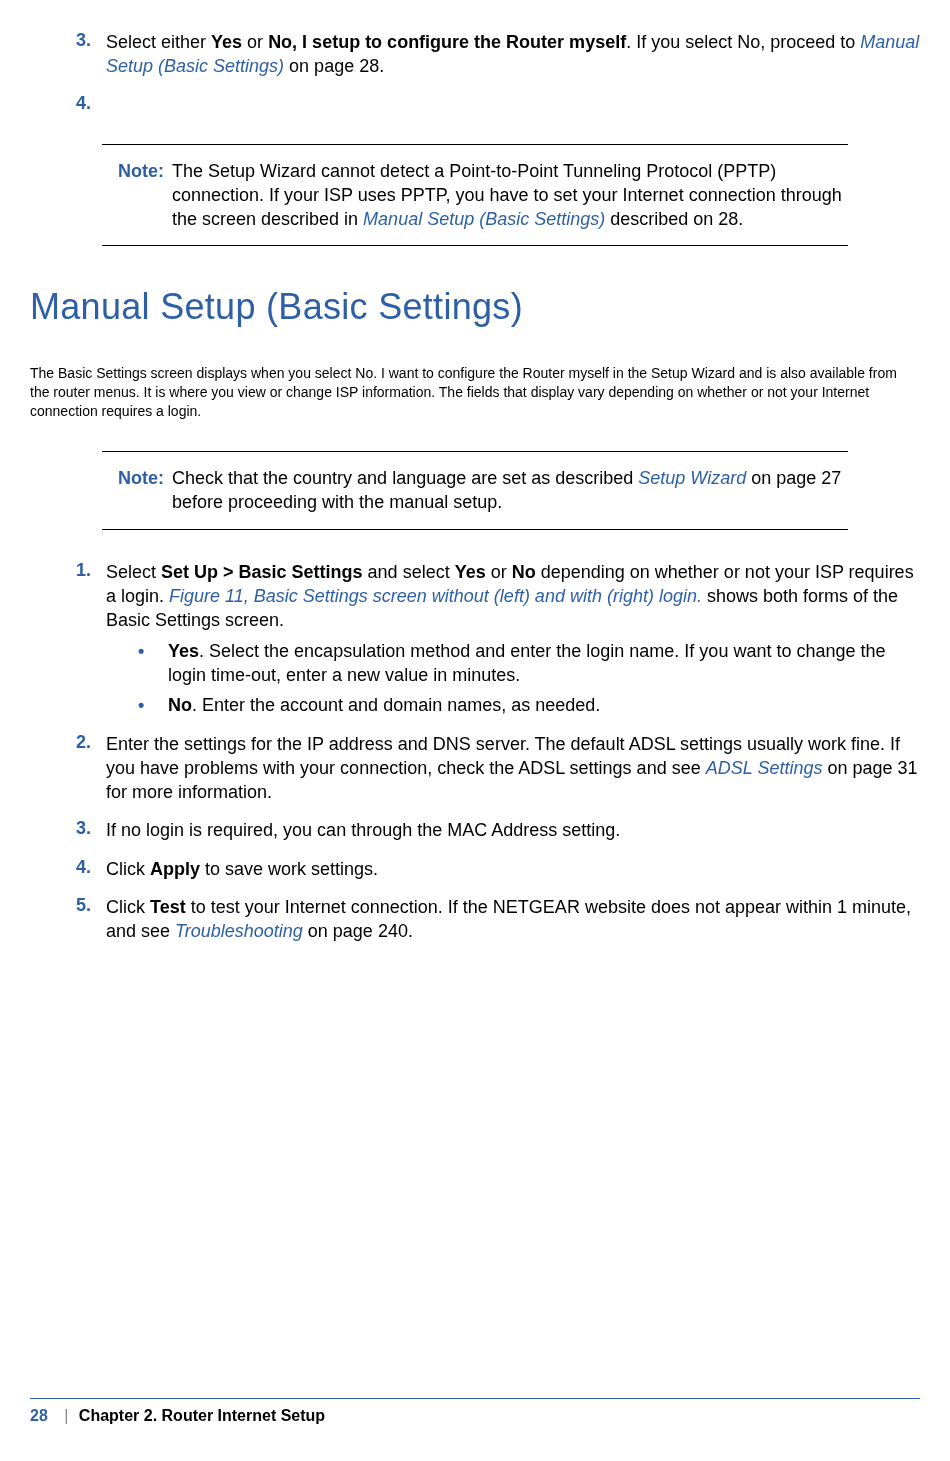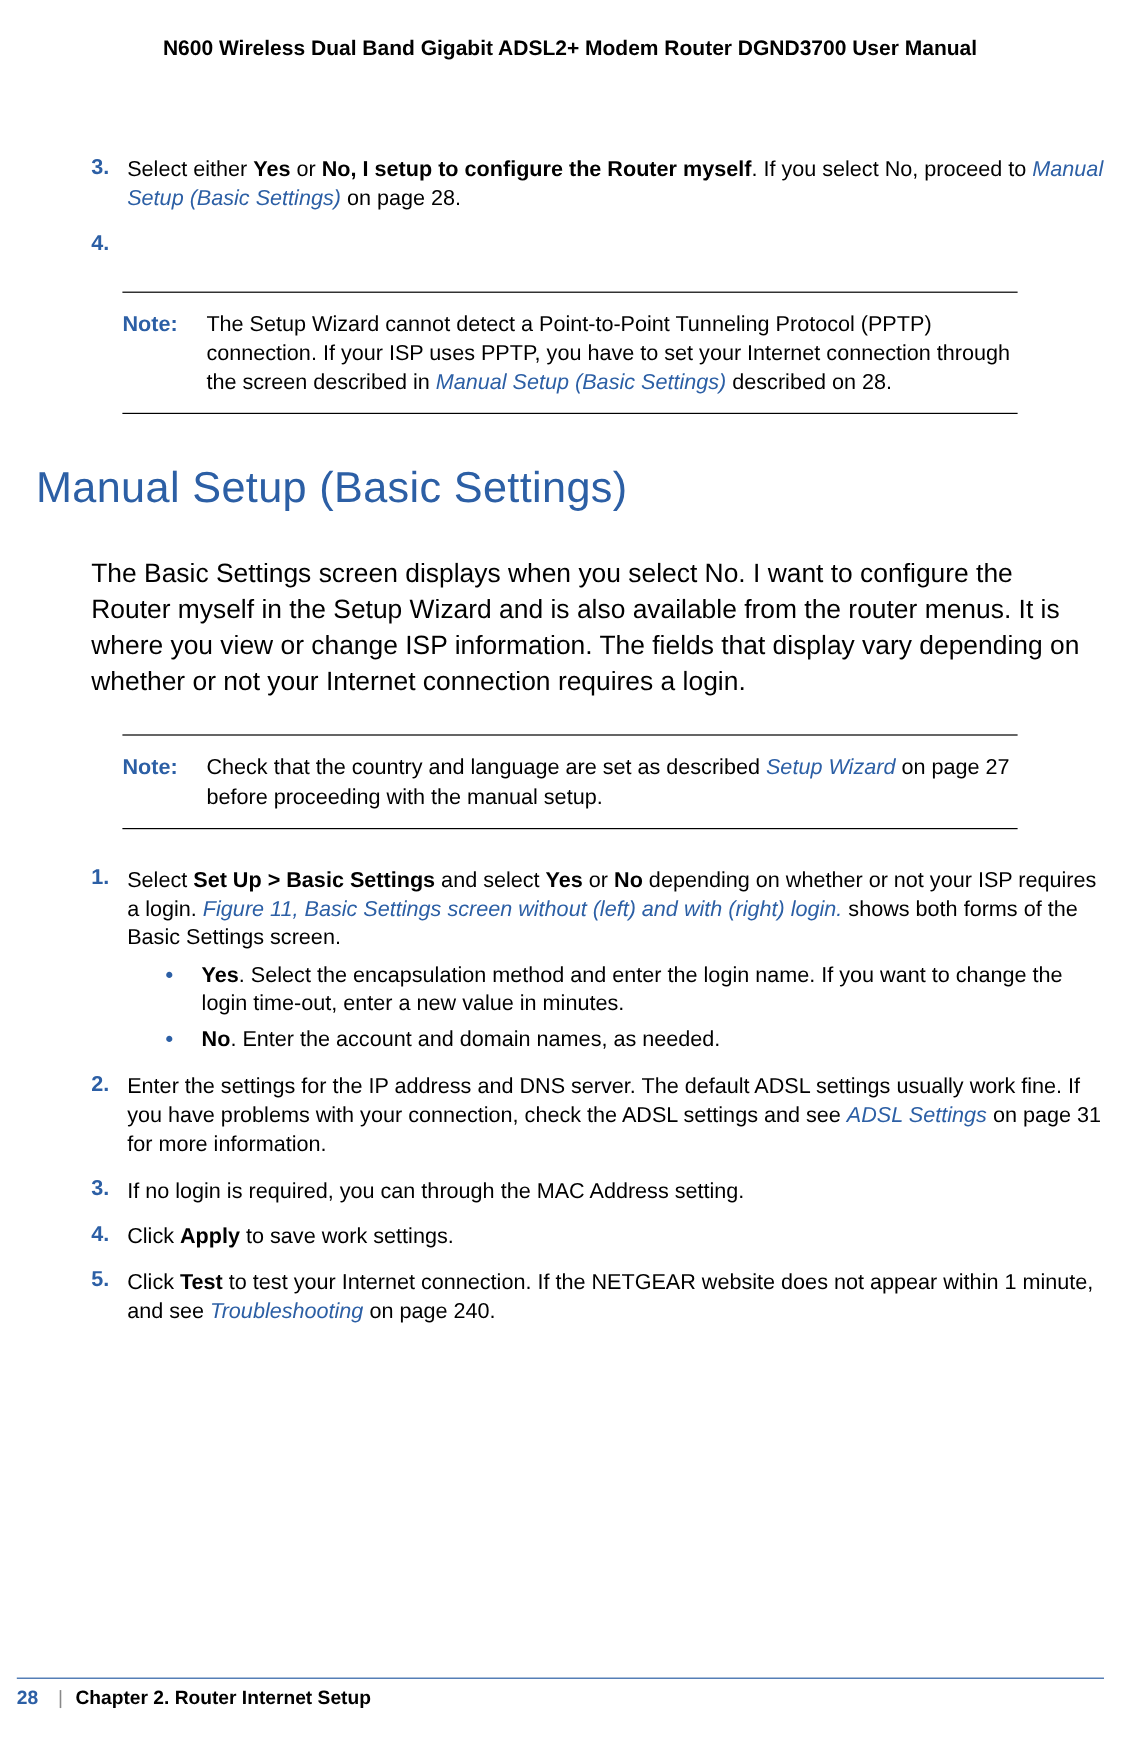--- a/index.html
+++ b/index.html
@@ -58,53 +58,53 @@
     .note-flex {
       display: flex;
       font-size: 18px;
       line-height: 1.35;
     }
     .note-label {
       color: #2c5fa5;
       font-weight: bold;
       width: 70px;
       flex-shrink: 0;
+      text-align: right;
       padding-right: 8px;
     }
     .note-text { flex: 1; }
     h1.section {
       color: #2c5fa5;
       font-weight: normal;
       font-size: 36px;
       margin: 40px 0 36px 0;
       letter-spacing: 0.3px;
     }
     .para {
-      font-size: 22px;
-      line-height: 1.35;
-      margin-left: 46px;
+      font-size: 14px;
+      line-height: 1.35;
       margin-bottom: 10px;
       padding-right: 4px;
     }
     .sub-bullet {
       display: flex;
       margin-left: 32px;
       font-size: 18px;
       line-height: 1.35;
       margin-bottom: 6px;
     }
     .sub-dot {
       color: #2c5fa5;
       width: 30px;
       font-weight: bold;
       flex-shrink: 0;
     }
     .footer {
       position: absolute;
-      left: 14px; right: 30px;
+      left: 30px; right: 30px;
       bottom: 36px;
     }
     .footer-line {
       border-top: 1px solid #2c5fa5;
       margin-bottom: 8px;
     }
     .footer-text {
       font-size: 16px;
       color: #000;
     }
@@ -117,21 +117,20 @@
       color: #888;
       margin: 0 6px;
     }
     .chap { font-weight: bold; }
     .step-group { margin-top: 6px; }
   </style>
 </head>
 <body>
 
 <div class="page">
-  <div class="header-title">N600 Wireless Dual Band Gigabit ADSL2+ Modem Router DGND3700 User Manual</div>
 
   <div class="ol-continue">
     <div class="step-item">
       <div class="step-num">3.</div>
       <div class="step-body">
         <p>
           <span>Select either </span><span class="bold">Yes</span><span> or </span><span class="bold">No, I setup to configure the Router myself</span><span>. If you select No, proceed to </span><span class="link">Manual Setup (Basic Settings)</span><span> on page 28.</span>
         </p>
       </div>
     </div>

